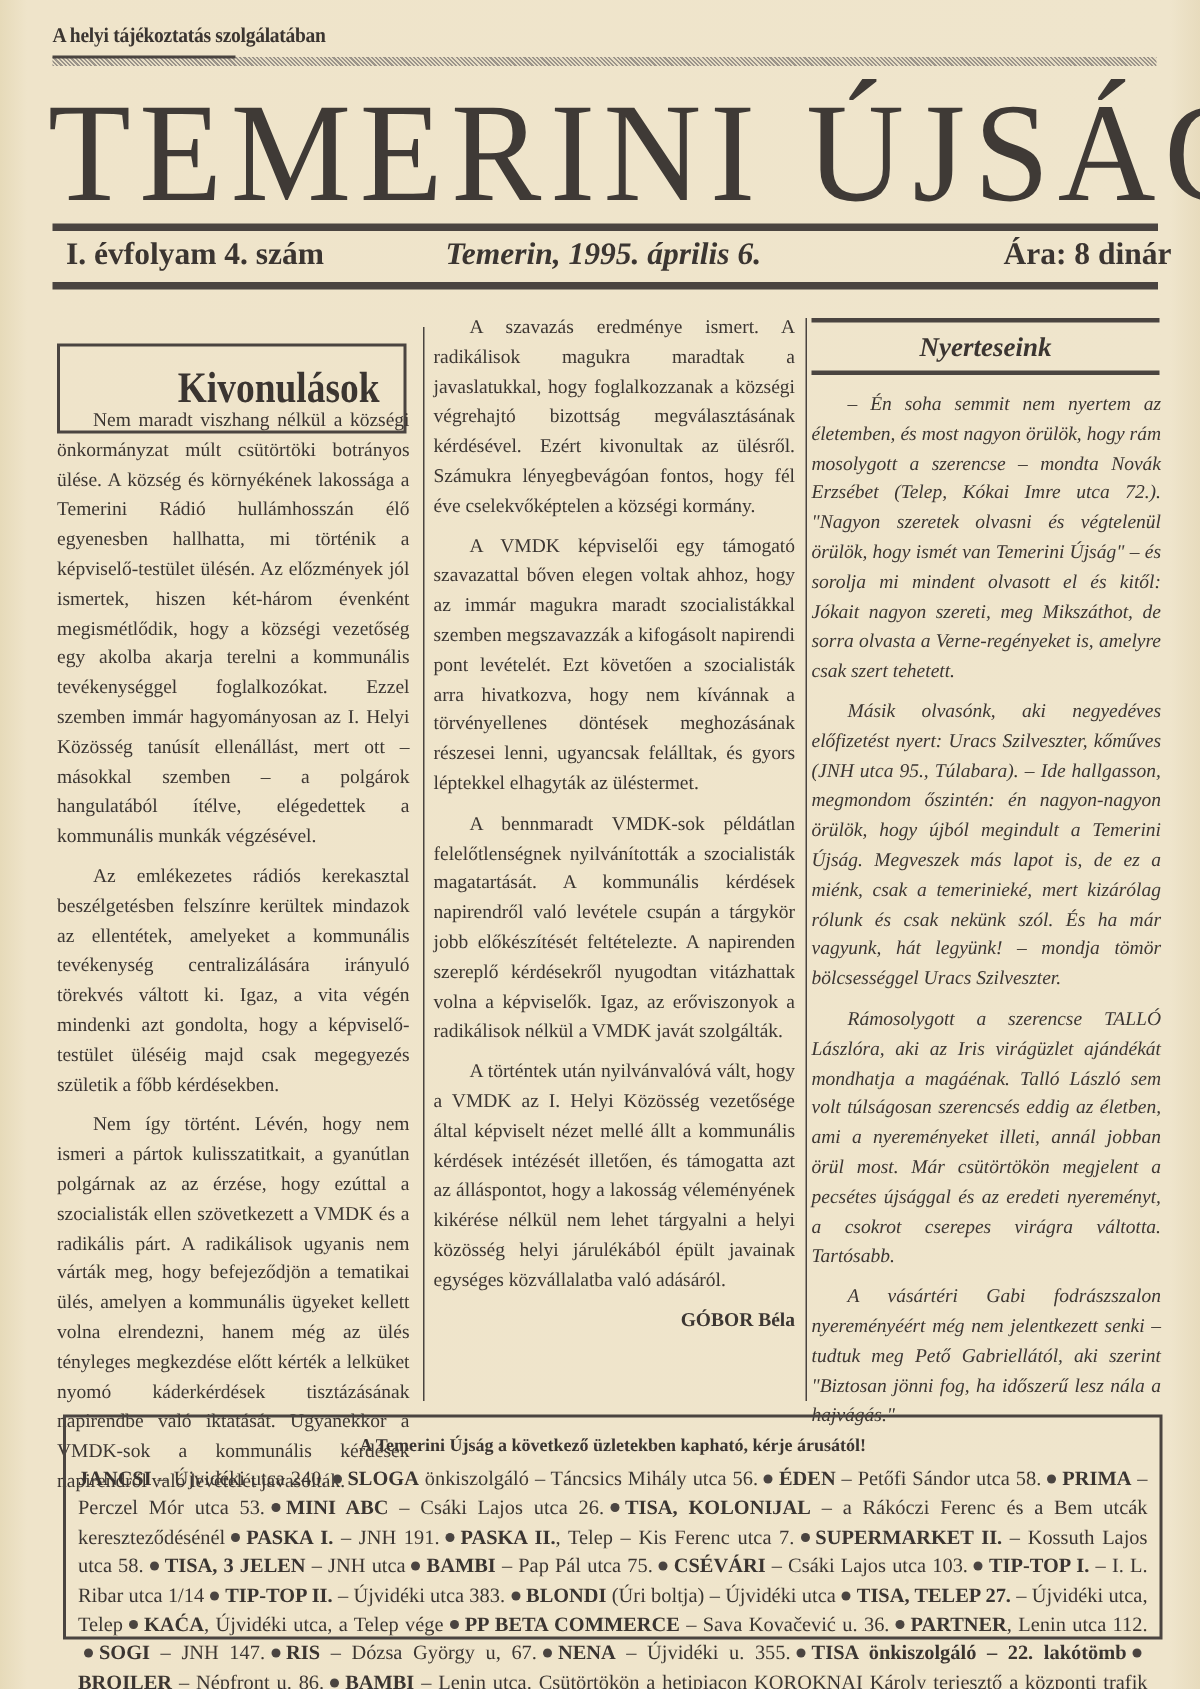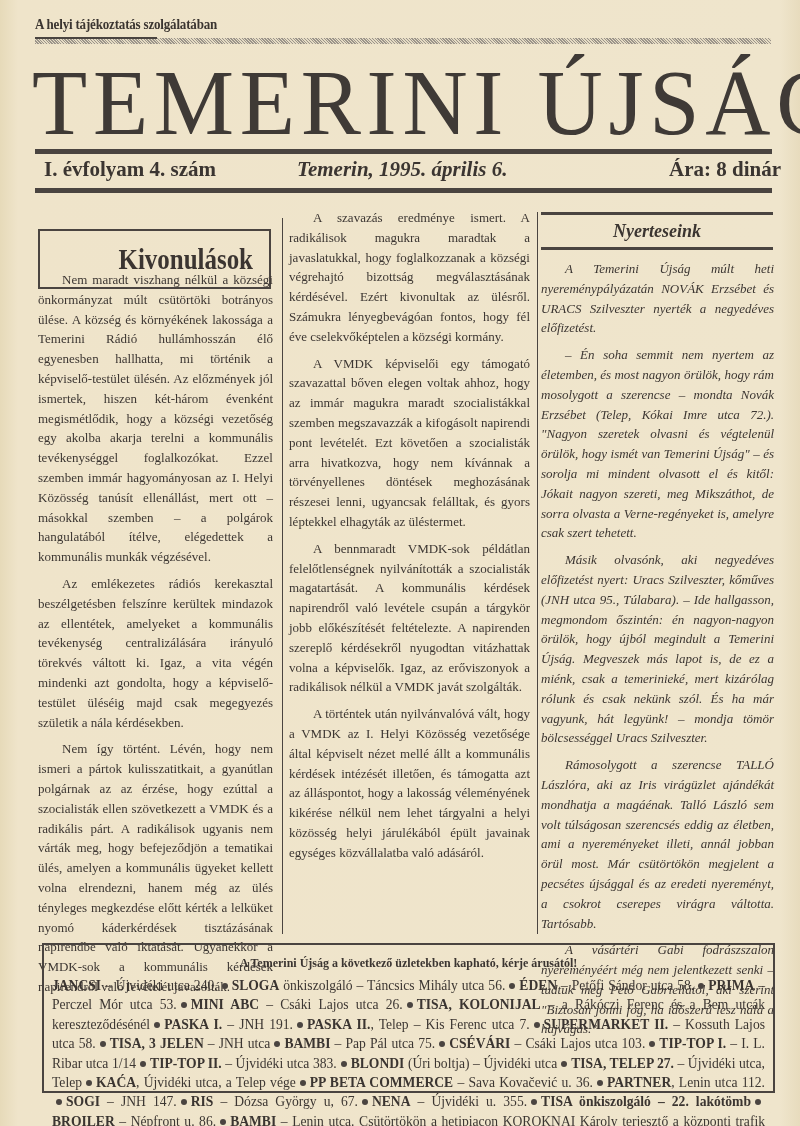--- a/index.html
+++ b/index.html
@@ -76,37 +76,37 @@
 
   <div class="kivon-box">
     <h2>Kivonulások</h2>
   </div>
 
   <div class="vline v1"></div>
   <div class="vline v2"></div>
 
   <div class="col col-left">
     <p>Nem maradt viszhang nélkül a községi önkormányzat múlt csütörtöki botrányos ülése. A község és környékének lakossága a Temerini Rádió hullámhosszán élő egyenesben hallhatta, mi történik a képviselő-testület ülésén. Az előzmények jól ismertek, hiszen két-három évenként megismétlődik, hogy a községi vezetőség egy akolba akarja terelni a kommunális tevékenységgel foglalkozókat. Ezzel szemben immár hagyományosan az I. Helyi Közösség tanúsít ellenállást, mert ott – másokkal szemben – a polgárok hangulatából ítélve, elégedettek a kommunális munkák végzésével.</p>
-    <p>Az emlékezetes rádiós kerekasztal beszélgetésben felszínre kerültek mindazok az ellentétek, amelyeket a kommunális tevékenység centralizálására irányuló törekvés váltott ki. Igaz, a vita végén mindenki azt gondolta, hogy a képviselő-testület ülésé­ig majd csak megegyezés születik a nála kérdésekben.</p>
+    <p>Az emlékezetes rádiós kerekasztal beszélgetésben felszínre kerültek mindazok az ellentétek, amelyeket a kommunális tevékenység centralizálására irányuló törekvés váltott ki. Igaz, a vita végén mindenki azt gondolta, hogy a képviselő-testület ülésé­ig majd csak megegyezés születik a főbb kérdésekben.</p>
     <p>Nem így történt. Lévén, hogy nem ismeri a pártok kulisszatitkait, a gyanútlan polgárnak az az érzése, hogy ezúttal a szocialisták ellen szövetkezett a VMDK és a radikális párt. A radikálisok ugyanis nem várták meg, hogy befejeződjön a tematikai ülés, amelyen a kommunális ügyeket kellett volna elrendezni, hanem még az ülés tényleges megkezdése előtt kérték a lelküket nyomó káderkérdések tisztázásának napirendbe való iktatását. Ugyanekkor a VMDK-sok a kommunális kérdések napirendről való levételét javasolták.</p>
   </div>
 
   <div class="col col-mid">
     <p>A szavazás eredménye ismert. A radikálisok magukra maradtak a javaslatukkal, hogy foglalkozzanak a községi végrehajtó bizottság megválasztásának kérdésével. Ezért kivonultak az ülésről. Számukra lényegbevágóan fontos, hogy fél éve cselekvőképtelen a községi kormány.</p>
     <p>A VMDK képviselői egy támogató szavazattal bőven elegen voltak ahhoz, hogy az immár magukra maradt szocialistákkal szemben megszavazzák a kifogásolt napirendi pont levételét. Ezt követően a szocialisták arra hivatkozva, hogy nem kívánnak a törvényellenes döntések meghozásának részesei lenni, ugyancsak felálltak, és gyors léptekkel elhagyták az üléstermet.</p>
     <p>A bennmaradt VMDK-sok példátlan felelőtlenségnek nyilvánították a szocialisták magatartását. A kommunális kérdések napirendről való levétele csupán a tárgykör jobb előkészítését feltételezte. A napirenden szereplő kérdésekről nyugodtan vitázhattak volna a képviselők. Igaz, az erőviszonyok a radikálisok nélkül a VMDK javát szolgálták.</p>
     <p>A történtek után nyilvánvalóvá vált, hogy a VMDK az I. Helyi Közösség vezetősége által képviselt nézet mellé állt a kommunális kérdések intézését illetően, és támogatta azt az álláspontot, hogy a lakosság véleményének kikérése nélkül nem lehet tárgyalni a helyi közösség helyi járulékából épült javainak egységes közvállalatba való adásáról.</p>
+    <p class="signature">GÓBOR Béla</p>
   </div>
 
   <div class="nyer-top"></div>
   <div class="nyer-title">Nyerteseink</div>
   <div class="nyer-bot"></div>
 
   <div class="col col-right">
-    <p>A Temerini Újság múlt heti nyereménypályázatán NOVÁK Erzsébet és URACS Szilveszter nyerték a negyedéves előfizetést.</p>
     <p>– Én soha semmit nem nyertem az életemben, és most nagyon örülök, hogy rám mosolygott a szerencse – mondta Novák Erzsébet (Telep, Kókai Imre utca 72.). "Nagyon szeretek olvasni és végtelenül örülök, hogy ismét van Temerini Újság" – és sorolja mi mindent olvasott el és kitől: Jókait nagyon szereti, meg Mikszáthot, de sorra olvasta a Verne-regényeket is, amelyre csak szert tehetett.</p>
     <p>Másik olvasónk, aki negyedéves előfizetést nyert: Uracs Szilveszter, kőműves (JNH utca 95., Túlabara). – Ide hallgasson, megmondom őszintén: én nagyon-nagyon örülök, hogy újból megindult a Temerini Újság. Megveszek más lapot is, de ez a miénk, csak a temerinieké, mert kizárólag rólunk és csak nekünk szól. És ha már vagyunk, hát legyünk! – mondja tömör bölcsességgel Uracs Szilveszter.</p>
     <p>Rámosolygott a szerencse TALLÓ Lászlóra, aki az Iris virágüzlet ajándékát mondhatja a magáénak. Talló László sem volt túlságosan szerencsés eddig az életben, ami a nyereményeket illeti, annál jobban örül most. Már csütörtökön megjelent a pecsétes újsággal és az eredeti nyereményt, a csokrot cserepes virágra váltotta. Tartósabb.</p>
     <p>A vásártéri Gabi fodrászszalon nyereményéért még nem jelentkezett senki – tudtuk meg Pető Gabriellától, aki szerint "Biztosan jönni fog, ha időszerű lesz nála a hajvágás."</p>
 
   </div>
 
   <div class="shops-box">
     <div class="shops-title">A Temerini Újság a következő üzletekben kapható, kérje árusától!</div>
     <div class="shops-text" id="shops-text"><span><b>JANCSI</b><span> – Újvidéki utca 240.</span></span><span class="bullet"></span><span><b>SLOGA</b><span> önkiszolgáló – Táncsics Mihály utca 56.</span></span><span class="bullet"></span><span><b>ÉDEN</b><span> – Petőfi Sándor utca 58.</span></span><span class="bullet"></span><span><b>PRIMA</b><span> – Perczel Mór utca 53.</span></span><span class="bullet"></span><span><b>MINI ABC</b><span> – Csáki Lajos utca 26.</span></span><span class="bullet"></span><span><b>TISA, KOLONIJAL</b><span> – a Rákóczi Ferenc és a Bem utcák kereszteződésénél</span></span><span class="bullet"></span><span><b>PASKA I.</b><span> – JNH 191.</span></span><span class="bullet"></span><span><b>PASKA II.</b><span>, Telep – Kis Ferenc utca 7.</span></span><span class="bullet"></span><span><b>SUPERMARKET II.</b><span> – Kossuth Lajos utca 58.</span></span><span class="bullet"></span><span><b>TISA, 3 JELEN</b><span> – JNH utca</span></span><span class="bullet"></span><span><b>BAMBI</b><span> – Pap Pál utca 75.</span></span><span class="bullet"></span><span><b>CSÉVÁRI</b><span> – Csáki Lajos utca 103.</span></span><span class="bullet"></span><span><b>TIP-TOP I.</b><span> – I. L. Ribar utca 1/14</span></span><span class="bullet"></span><span><b>TIP-TOP II.</b><span> – Újvidéki utca 383.</span></span><span class="bullet"></span><span><b>BLONDI</b><span> (Úri boltja) – Újvidéki utca</span></span><span class="bullet"></span><span><b>TISA, TELEP 27.</b><span> – Újvidéki utca, Telep</span></span><span class="bullet"></span><span><b>KAĆA</b><span>, Újvidéki utca, a Telep vége</span></span><span class="bullet"></span><span><b>PP BETA COMMERCE</b><span> – Sava Kovačević u. 36.</span></span><span class="bullet"></span><span><b>PARTNER</b><span>, Lenin utca 112.</span></span><span class="bullet"></span><span><b>SOGI</b><span> – JNH 147.</span></span><span class="bullet"></span><span><b>RIS</b><span> – Dózsa György u, 67.</span></span><span class="bullet"></span><span><b>NENA</b><span> – Újvidéki u. 355.</span></span><span class="bullet"></span><span><b>TISA önkiszolgáló – 22. lakótömb</b><span></span></span><span class="bullet"></span><span><b>BROILER</b><span> – Népfront u. 86.</span></span><span class="bullet"></span><span><b>BAMBI</b><span> – Lenin utca. Csütörtökön a hetipiacon KOROKNAI Károly terjesztő a központi trafik mellett árusítja.</span></span></div>

